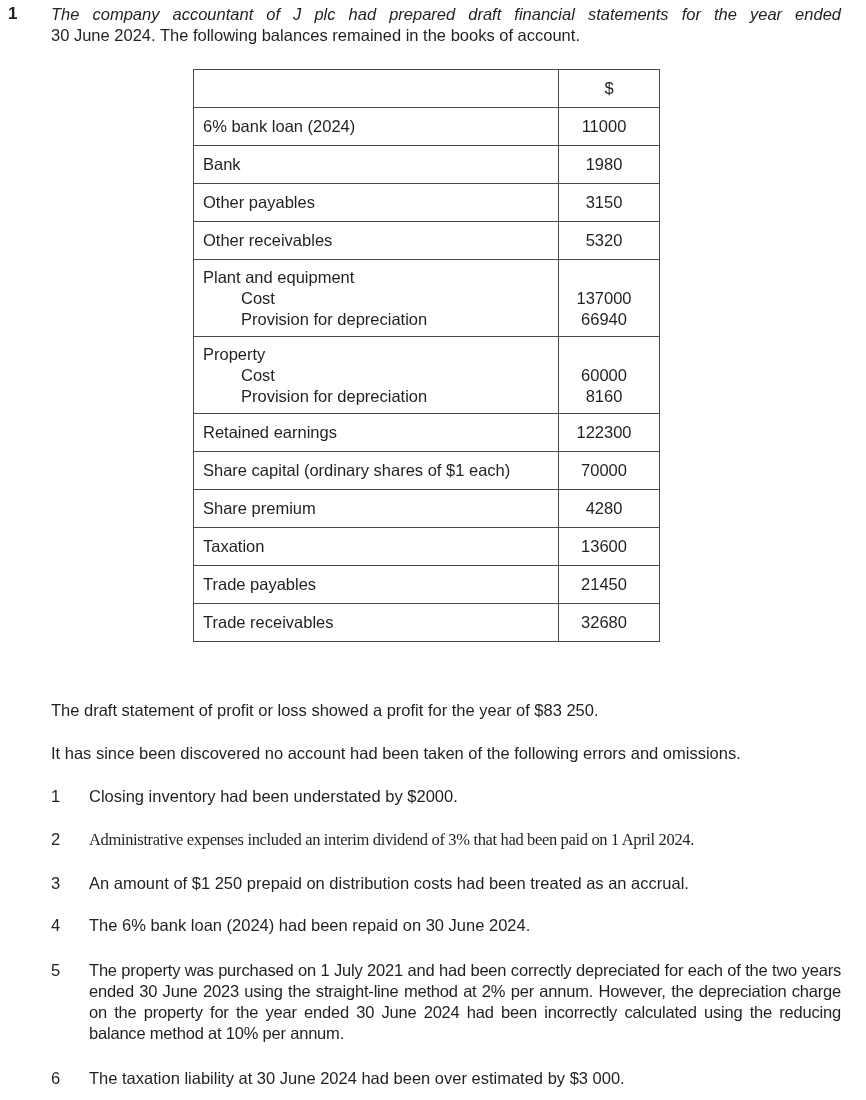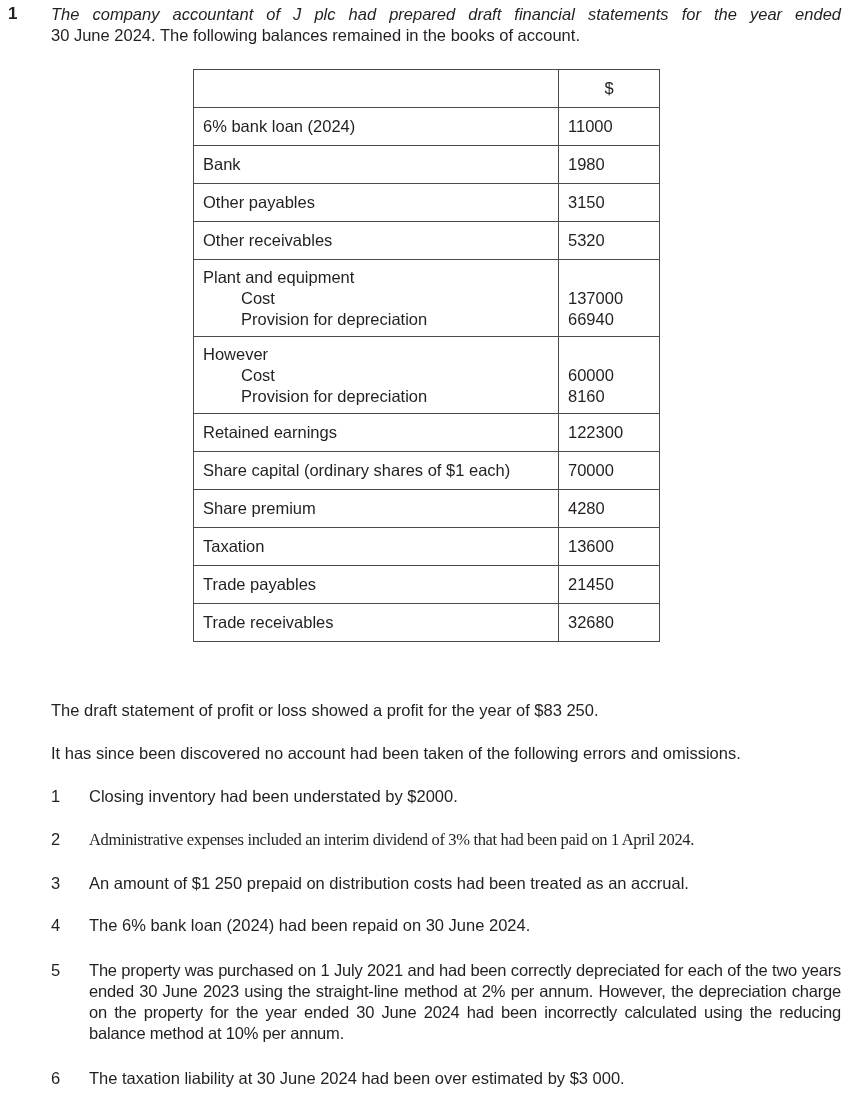--- a/index.html
+++ b/index.html
@@ -11,21 +11,21 @@
   .qnum { position: absolute; left: 8px; top: 4px; font-weight: bold; font-size: 17px; }
   .intro { position: absolute; left: 51px; top: 4px; width: 790px; line-height: 21px; text-align: justify; }
   .intro-l1 { text-align-last: justify; display: block; font-style: italic; }
   table.bal {
     position: absolute; left: 193px; top: 69px;
     border-collapse: collapse; width: 467px;
     font-size: 16.5px;
   }
   table.bal td { border: 1px solid #4a4a4a; padding: 0 9px; vertical-align: middle; }
   table.bal td.name { width: 346px; }
-  table.bal td.amt { text-align: left; padding-right: 19px; }
+  table.bal td.amt { text-align: center; padding-right: 19px; }
   table.bal tr.single td { height: 37px; }
   table.bal tr.head td { height: 37px; }
   table.bal tr.multi td { height: 76px; }
   .sub { padding-left: 38px; display: block; line-height: 21px; }
   .grp { display: block; line-height: 21px; }
   .amt-block span { display: block; line-height: 21px; }
   .para { position: absolute; left: 51px; line-height: 21px; }
   .item { position: absolute; left: 51px; width: 790px; line-height: 21px; }
   .item .n { position: absolute; left: 0; top: 0; width: 20px; }
   .item .t { margin-left: 38px; display: block; text-align: justify; }
@@ -68,21 +68,21 @@
       <span class="sub">Provision for depreciation</span>
     </td>
     <td class="amt amt-block">
       <span>&nbsp;</span>
       <span>137000</span>
       <span>66940</span>
     </td>
   </tr>
   <tr class="multi">
     <td class="name">
-      <span class="grp">However</span>
+      <span class="grp">Property</span>
       <span class="sub">Cost</span>
       <span class="sub">Provision for depreciation</span>
     </td>
     <td class="amt amt-block">
       <span>&nbsp;</span>
       <span>60000</span>
       <span>8160</span>
     </td>
   </tr>
   <tr class="single">

